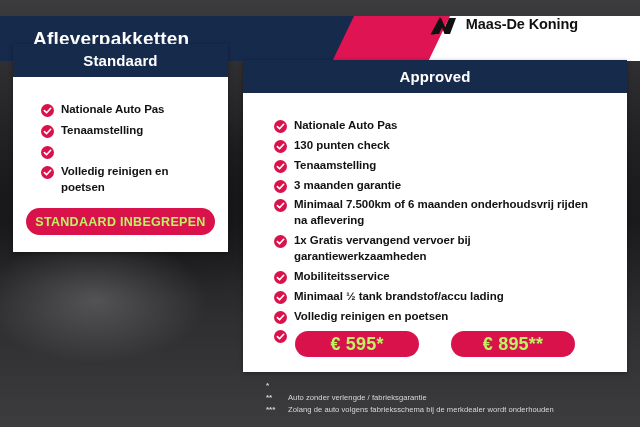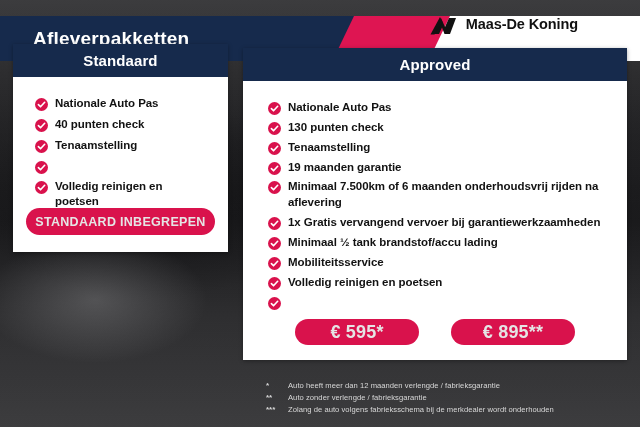--- a/index.html
+++ b/index.html
@@ -91,21 +91,21 @@
     white-space: nowrap;
   }
 
   
   .card {
     position: absolute;
     background: #ffffff;
     box-shadow: 0 1px 4px rgba(0,0,0,0.35);
   }
   .card-standard { left: 13px; top: 44px; width: 215px; height: 208px; }
-  .card-approved { left: 243px; top: 48px; width: 384px; height: 312px; }
+  .card-approved { left: 243px; top: 60px; width: 384px; height: 312px; }
 
   .card-head {
     height: 33px;
     background: #162a4c;
     color: #ffffff;
     display: flex;
     align-items: center;
     justify-content: center;
     font-size: 15px;
     font-weight: bold;
@@ -113,21 +113,21 @@
   }
   .card-approved .card-head { font-size: 15px; }
 
   .card-body {
     padding: 10px 10px 0 13px;
   }
   .card-approved .card-body { padding: 10px 14px 0 16px; }
 
   .feature-list {
     list-style: none;
-    margin: 9px;
+    margin: 15px;
     padding: 0;
   }
   .feature {
     display: flex;
     align-items: flex-start;
     gap: 7px;
     margin-bottom: 5px;
   }
   .card-approved .feature { margin-bottom: 4px; }
 
@@ -145,21 +145,21 @@
     letter-spacing: -0.05px;
   }
   .card-approved .feature-label { font-size: 11.5px; }
 
   
   .pill {
     display: inline-flex;
     align-items: center;
     justify-content: center;
     background: #d9124c;
-    color: #e5e5e5;
+    color: #bef264;
     border: none;
     border-radius: 16px;
     font-family: inherit;
     font-weight: bold;
     cursor: pointer;
     white-space: nowrap;
   }
   .pill-included {
     position: absolute;
     left: 13px;
@@ -243,27 +243,20 @@
             <circle cx="8" cy="8" r="8" fill="#d9124c"></circle>
             <path d="M4.2 8.2 L6.8 10.8 L11.9 5.3" stroke="#ffffff" stroke-width="2" fill="none" stroke-linecap="round" stroke-linejoin="round"></path>
           </svg>
           <span class="feature-label">Nationale Auto Pas</span>
         </li>
         <li class="feature">
           <svg class="check-icon" viewBox="0 0 16 16">
             <circle cx="8" cy="8" r="8" fill="#d9124c"></circle>
             <path d="M4.2 8.2 L6.8 10.8 L11.9 5.3" stroke="#ffffff" stroke-width="2" fill="none" stroke-linecap="round" stroke-linejoin="round"></path>
           </svg>
-          <span class="feature-label">40 punten check</span>
-        </li>
-        <li class="feature">
-          <svg class="check-icon" viewBox="0 0 16 16">
-            <circle cx="8" cy="8" r="8" fill="#d9124c"></circle>
-            <path d="M4.2 8.2 L6.8 10.8 L11.9 5.3" stroke="#ffffff" stroke-width="2" fill="none" stroke-linecap="round" stroke-linejoin="round"></path>
-          </svg>
           <span class="feature-label">Tenaamstelling</span>
         </li>
         <li class="feature">
           <svg class="check-icon" viewBox="0 0 16 16">
             <circle cx="8" cy="8" r="8" fill="#d9124c"></circle>
             <path d="M4.2 8.2 L6.8 10.8 L11.9 5.3" stroke="#ffffff" stroke-width="2" fill="none" stroke-linecap="round" stroke-linejoin="round"></path>
           </svg>
         </li>
         <li class="feature">
           <svg class="check-icon" viewBox="0 0 16 16">
@@ -300,49 +293,49 @@
             <circle cx="8" cy="8" r="8" fill="#d9124c"></circle>
             <path d="M4.2 8.2 L6.8 10.8 L11.9 5.3" stroke="#ffffff" stroke-width="2" fill="none" stroke-linecap="round" stroke-linejoin="round"></path>
           </svg>
           <span class="feature-label">Tenaamstelling</span>
         </li>
         <li class="feature">
           <svg class="check-icon" viewBox="0 0 16 16">
             <circle cx="8" cy="8" r="8" fill="#d9124c"></circle>
             <path d="M4.2 8.2 L6.8 10.8 L11.9 5.3" stroke="#ffffff" stroke-width="2" fill="none" stroke-linecap="round" stroke-linejoin="round"></path>
           </svg>
-          <span class="feature-label">19 maanden garantie</span>
+          <span class="feature-label">3 maanden garantie</span>
         </li>
         <li class="feature">
           <svg class="check-icon" viewBox="0 0 16 16">
             <circle cx="8" cy="8" r="8" fill="#d9124c"></circle>
             <path d="M4.2 8.2 L6.8 10.8 L11.9 5.3" stroke="#ffffff" stroke-width="2" fill="none" stroke-linecap="round" stroke-linejoin="round"></path>
           </svg>
           <span class="feature-label">Minimaal 7.500km of 6 maanden onderhoudsvrij rijden na aflevering</span>
         </li>
         <li class="feature">
           <svg class="check-icon" viewBox="0 0 16 16">
             <circle cx="8" cy="8" r="8" fill="#d9124c"></circle>
             <path d="M4.2 8.2 L6.8 10.8 L11.9 5.3" stroke="#ffffff" stroke-width="2" fill="none" stroke-linecap="round" stroke-linejoin="round"></path>
           </svg>
           <span class="feature-label">1x Gratis vervangend vervoer bij garantiewerkzaamheden</span>
         </li>
         <li class="feature">
           <svg class="check-icon" viewBox="0 0 16 16">
             <circle cx="8" cy="8" r="8" fill="#d9124c"></circle>
             <path d="M4.2 8.2 L6.8 10.8 L11.9 5.3" stroke="#ffffff" stroke-width="2" fill="none" stroke-linecap="round" stroke-linejoin="round"></path>
           </svg>
+          <span class="feature-label">Mobiliteitsservice</span>
+        </li>
+        <li class="feature">
+          <svg class="check-icon" viewBox="0 0 16 16">
+            <circle cx="8" cy="8" r="8" fill="#d9124c"></circle>
+            <path d="M4.2 8.2 L6.8 10.8 L11.9 5.3" stroke="#ffffff" stroke-width="2" fill="none" stroke-linecap="round" stroke-linejoin="round"></path>
+          </svg>
           <span class="feature-label">Minimaal ½ tank brandstof/accu lading</span>
-        </li>
-        <li class="feature">
-          <svg class="check-icon" viewBox="0 0 16 16">
-            <circle cx="8" cy="8" r="8" fill="#d9124c"></circle>
-            <path d="M4.2 8.2 L6.8 10.8 L11.9 5.3" stroke="#ffffff" stroke-width="2" fill="none" stroke-linecap="round" stroke-linejoin="round"></path>
-          </svg>
-          <span class="feature-label">Mobiliteitsservice</span>
         </li>
         <li class="feature">
           <svg class="check-icon" viewBox="0 0 16 16">
             <circle cx="8" cy="8" r="8" fill="#d9124c"></circle>
             <path d="M4.2 8.2 L6.8 10.8 L11.9 5.3" stroke="#ffffff" stroke-width="2" fill="none" stroke-linecap="round" stroke-linejoin="round"></path>
           </svg>
           <span class="feature-label">Volledig reinigen en poetsen</span>
         </li>
         <li class="feature">
           <svg class="check-icon" viewBox="0 0 16 16">
@@ -355,21 +348,20 @@
 
     <div class="price-row">
       <button class="pill pill-price">€ 595*</button>
       <button class="pill pill-price">€ 895**</button>
     </div>
   </div>
 
   <div class="footnotes">
     <div class="footnote">
       <span class="footnote-mark">*</span>
-      <span class="footnote-text">Auto heeft meer dan 12 maanden verlengde / fabrieksgarantie</span>
     </div>
     <div class="footnote">
       <span class="footnote-mark">**</span>
       <span class="footnote-text">Auto zonder verlengde / fabrieksgarantie</span>
     </div>
     <div class="footnote">
       <span class="footnote-mark">***</span>
       <span class="footnote-text">Zolang de auto volgens fabrieksschema bij de merkdealer wordt onderhouden</span>
     </div>
   </div>

